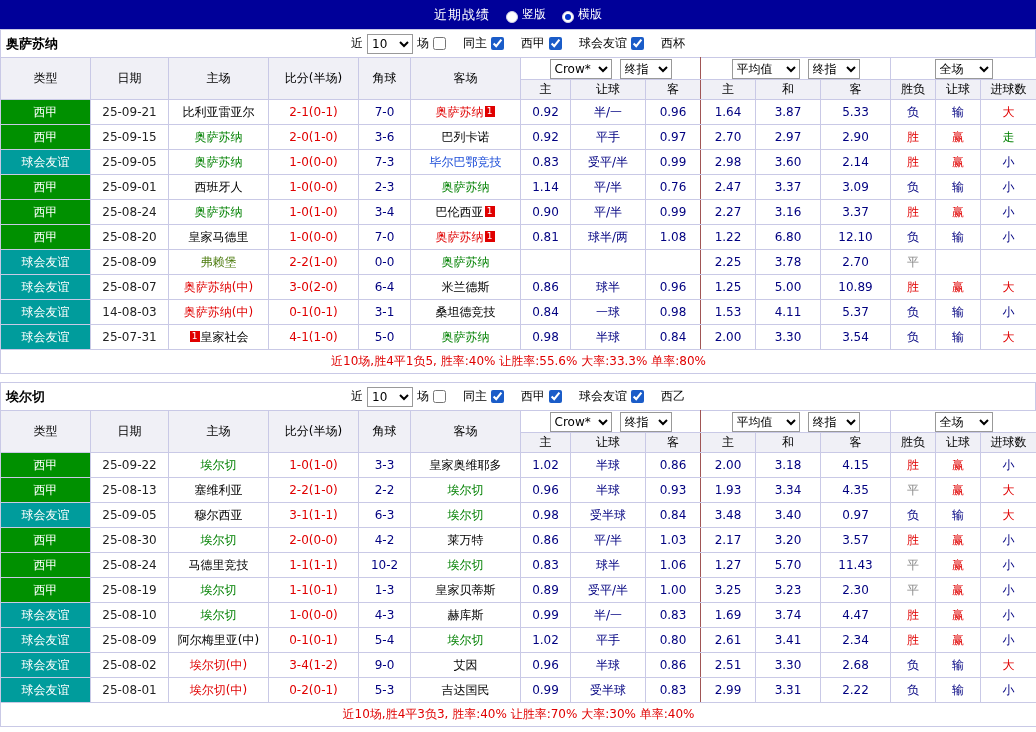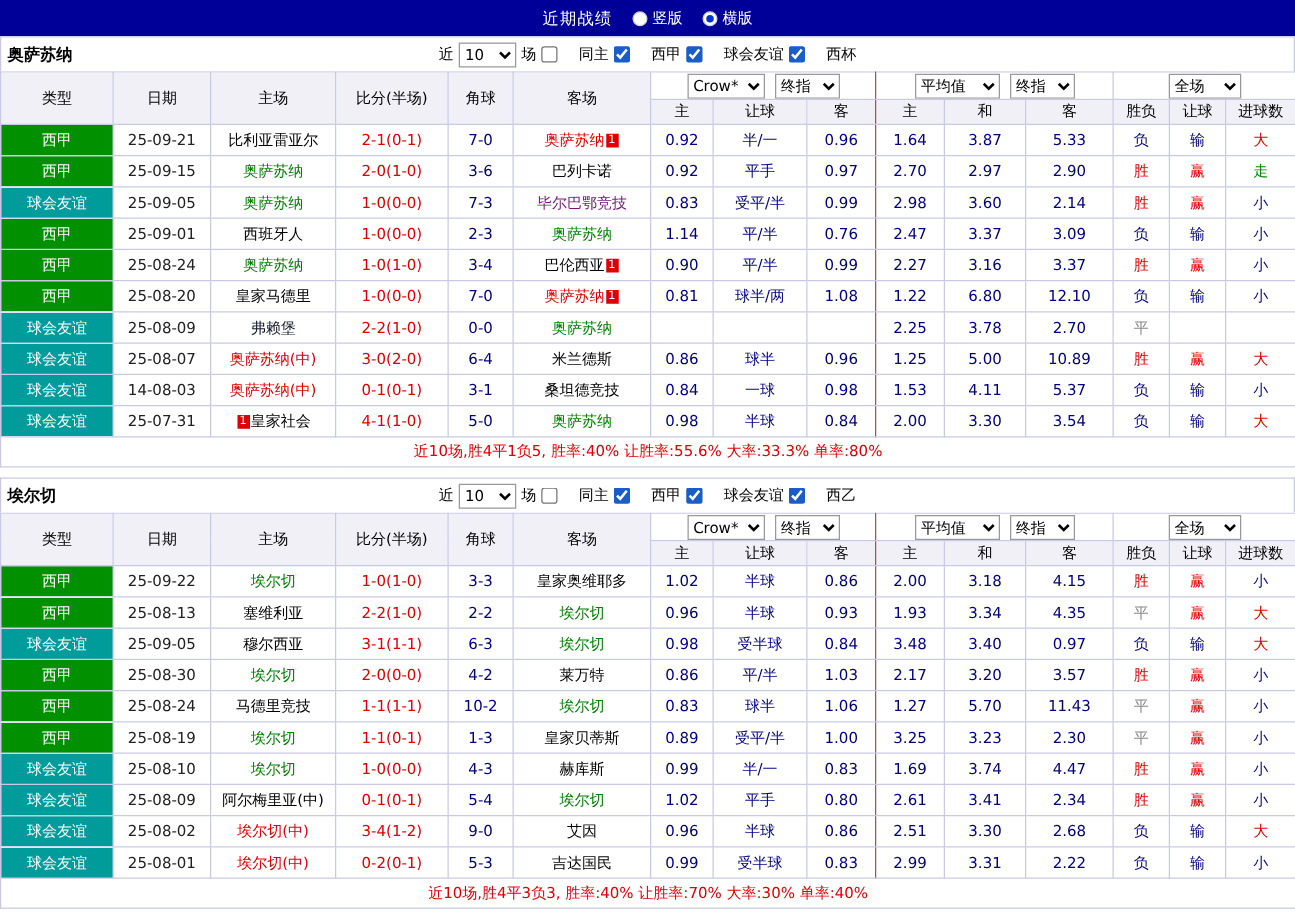--- a/index.html
+++ b/index.html
@@ -1,21 +1,21 @@
 <!DOCTYPE html>
 <html><head>
 <meta charset="utf-8">
 <style>
   *{box-sizing:border-box;margin:0;padding:0}
   body{width:1036px;height:732px;overflow:hidden;background:#fff;
        font-family:"DejaVu Sans","Liberation Sans",sans-serif;font-size:12px;color:#000}
   
   .topbar{height:29px;background:#000099;color:#fff;display:flex;align-items:center;justify-content:center;gap:16px}
   .topbar .title{font-weight:normal;font-size:13px;letter-spacing:1px}
-  .radio{display:flex;align-items:center;gap:4px;cursor:pointer;color:#fff}
+  .radio{display:flex;align-items:flex-end;gap:4px;cursor:pointer;color:#fff}
   .rdot{width:12px;height:12px;border-radius:50%;background:#fff;border:1px solid #cfcfe8;position:relative;display:inline-block}
   .rdot.checked::after{content:"";position:absolute;left:2px;top:2px;width:6px;height:6px;border-radius:50%;background:#0033cc}
   
   .team-section{position:relative}
   .team-section.second{margin-top:8px}
   .section-header{height:28px;background:#fff;border:1px solid #c9c9e6;border-bottom:none;display:flex;align-items:center;position:relative}
   .team-name{font-weight:bold;font-size:13px;padding:0 5px}
   .filters{position:absolute;left:50%;transform:translateX(-50%);display:flex;align-items:center;gap:4px;white-space:nowrap}
   .filters label{display:flex;align-items:center;gap:17px;cursor:pointer}
   .filters input[type=checkbox]{width:13px;height:13px;accent-color:#1a5cc8;margin:0}
@@ -174,21 +174,21 @@
           <td class="res" style="color:#e00000">胜</td>
           <td class="res" style="color:#e00000">赢</td>
           <td class="res" style="color:#008000">走</td>
         </tr>
         <tr>
           <td class="type" style="background:#009c9c">球会友谊</td>
           <td class="date">25-09-05</td>
           <td class="team"><span class="tname" style="color:#008000">奥萨苏纳</span></td>
           <td class="score">1-0(0-0)</td>
           <td class="corner">7-3</td>
-          <td class="team"><span class="tname" style="color:#701a75">毕尔巴鄂竞技</span></td>
+          <td class="team"><span class="tname" style="color:#1d4ed8">毕尔巴鄂竞技</span></td>
           <td class="odds">0.83</td>
           <td class="odds">受平/半</td>
           <td class="odds o1a">0.99</td>
           <td class="odds">2.98</td>
           <td class="odds">3.60</td>
           <td class="odds">2.14</td>
           <td class="res" style="color:#e00000">胜</td>
           <td class="res" style="color:#e00000">赢</td>
           <td class="res" style="color:#000080">小</td>
         </tr>
@@ -239,21 +239,21 @@
           <td class="odds">1.22</td>
           <td class="odds">6.80</td>
           <td class="odds">12.10</td>
           <td class="res" style="color:#000080">负</td>
           <td class="res" style="color:#000080">输</td>
           <td class="res" style="color:#000080">小</td>
         </tr>
         <tr>
           <td class="type" style="background:#009c9c">球会友谊</td>
           <td class="date">25-08-09</td>
-          <td class="team"><span class="tname" style="color:#0f172a">弗赖堡</span></td>
+          <td class="team"><span class="tname" style="color:#4d7c0f">弗赖堡</span></td>
           <td class="score">2-2(1-0)</td>
           <td class="corner">0-0</td>
           <td class="team"><span class="tname" style="color:#008000">奥萨苏纳</span></td>
           <td class="odds"></td>
           <td class="odds"></td>
           <td class="odds o1a"></td>
           <td class="odds">2.25</td>
           <td class="odds">3.78</td>
           <td class="odds">2.70</td>
           <td class="res" style="color:#888888">平</td>

